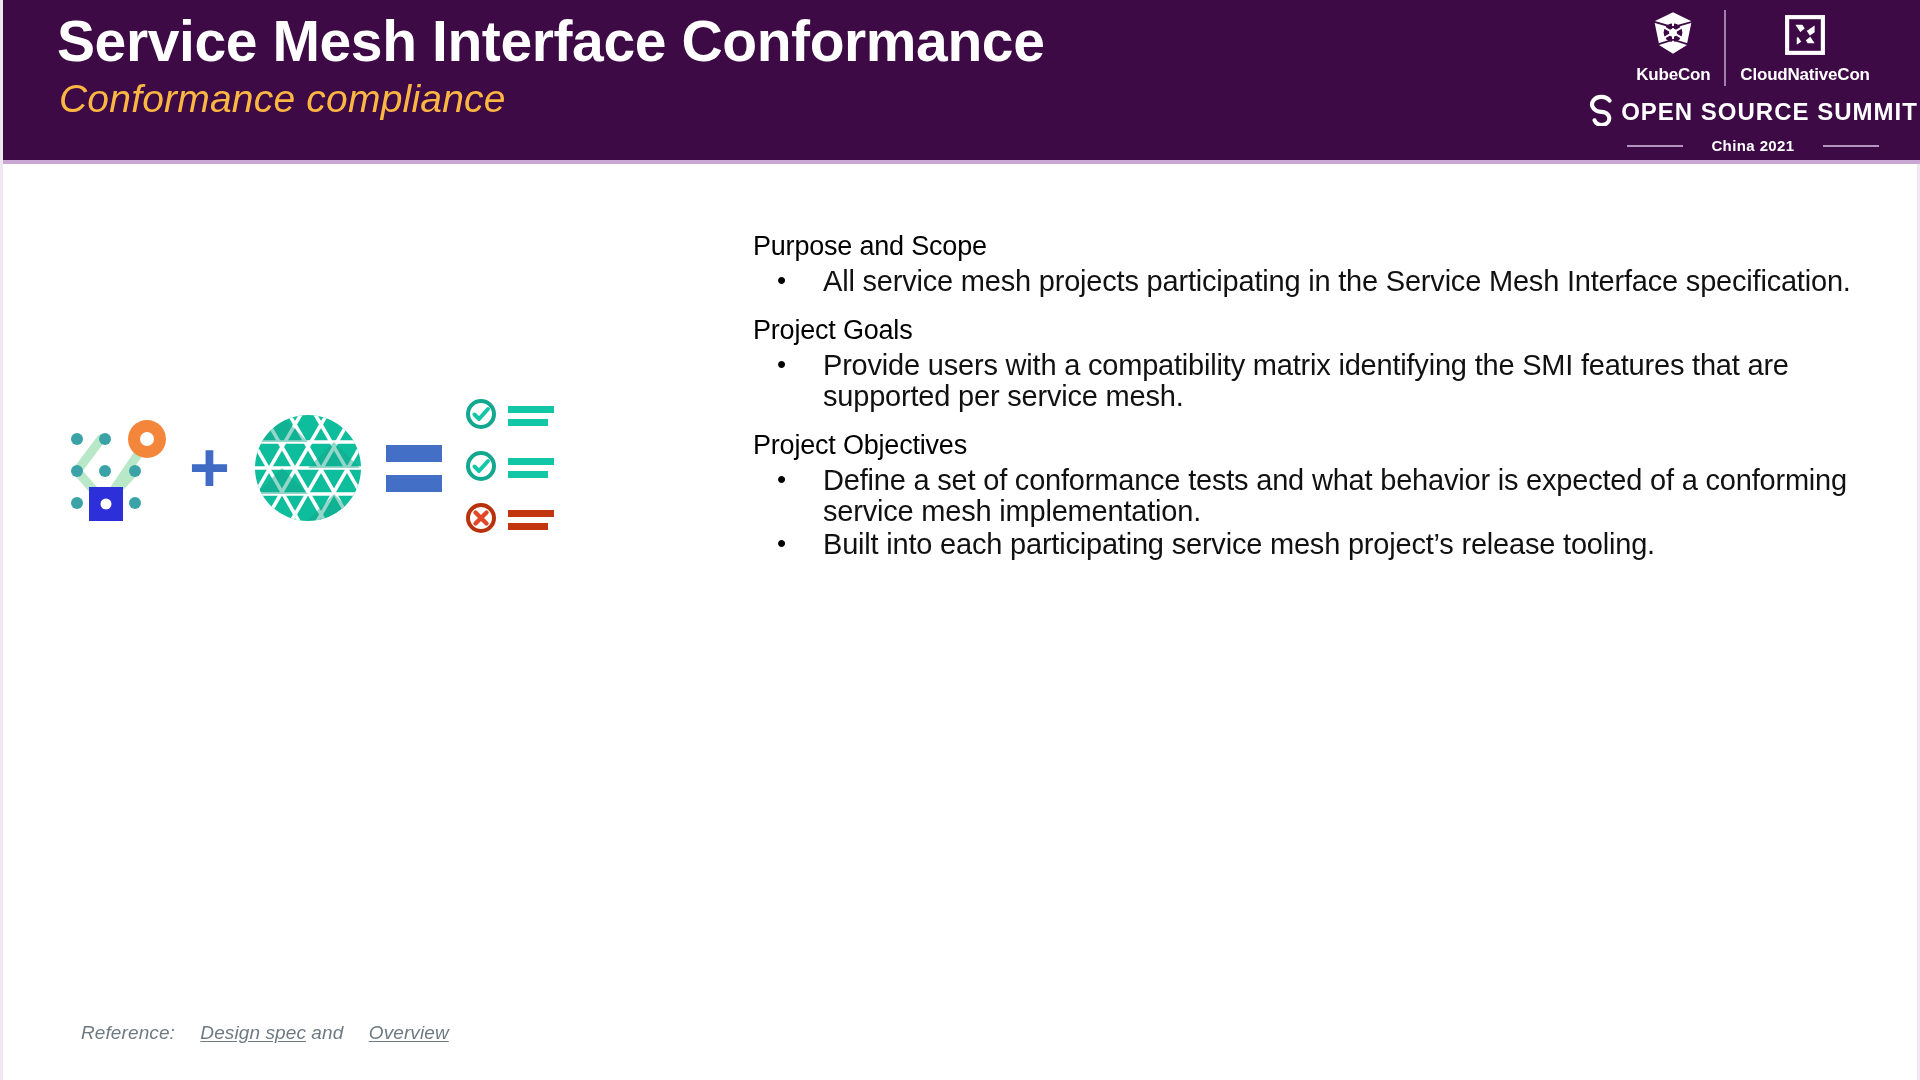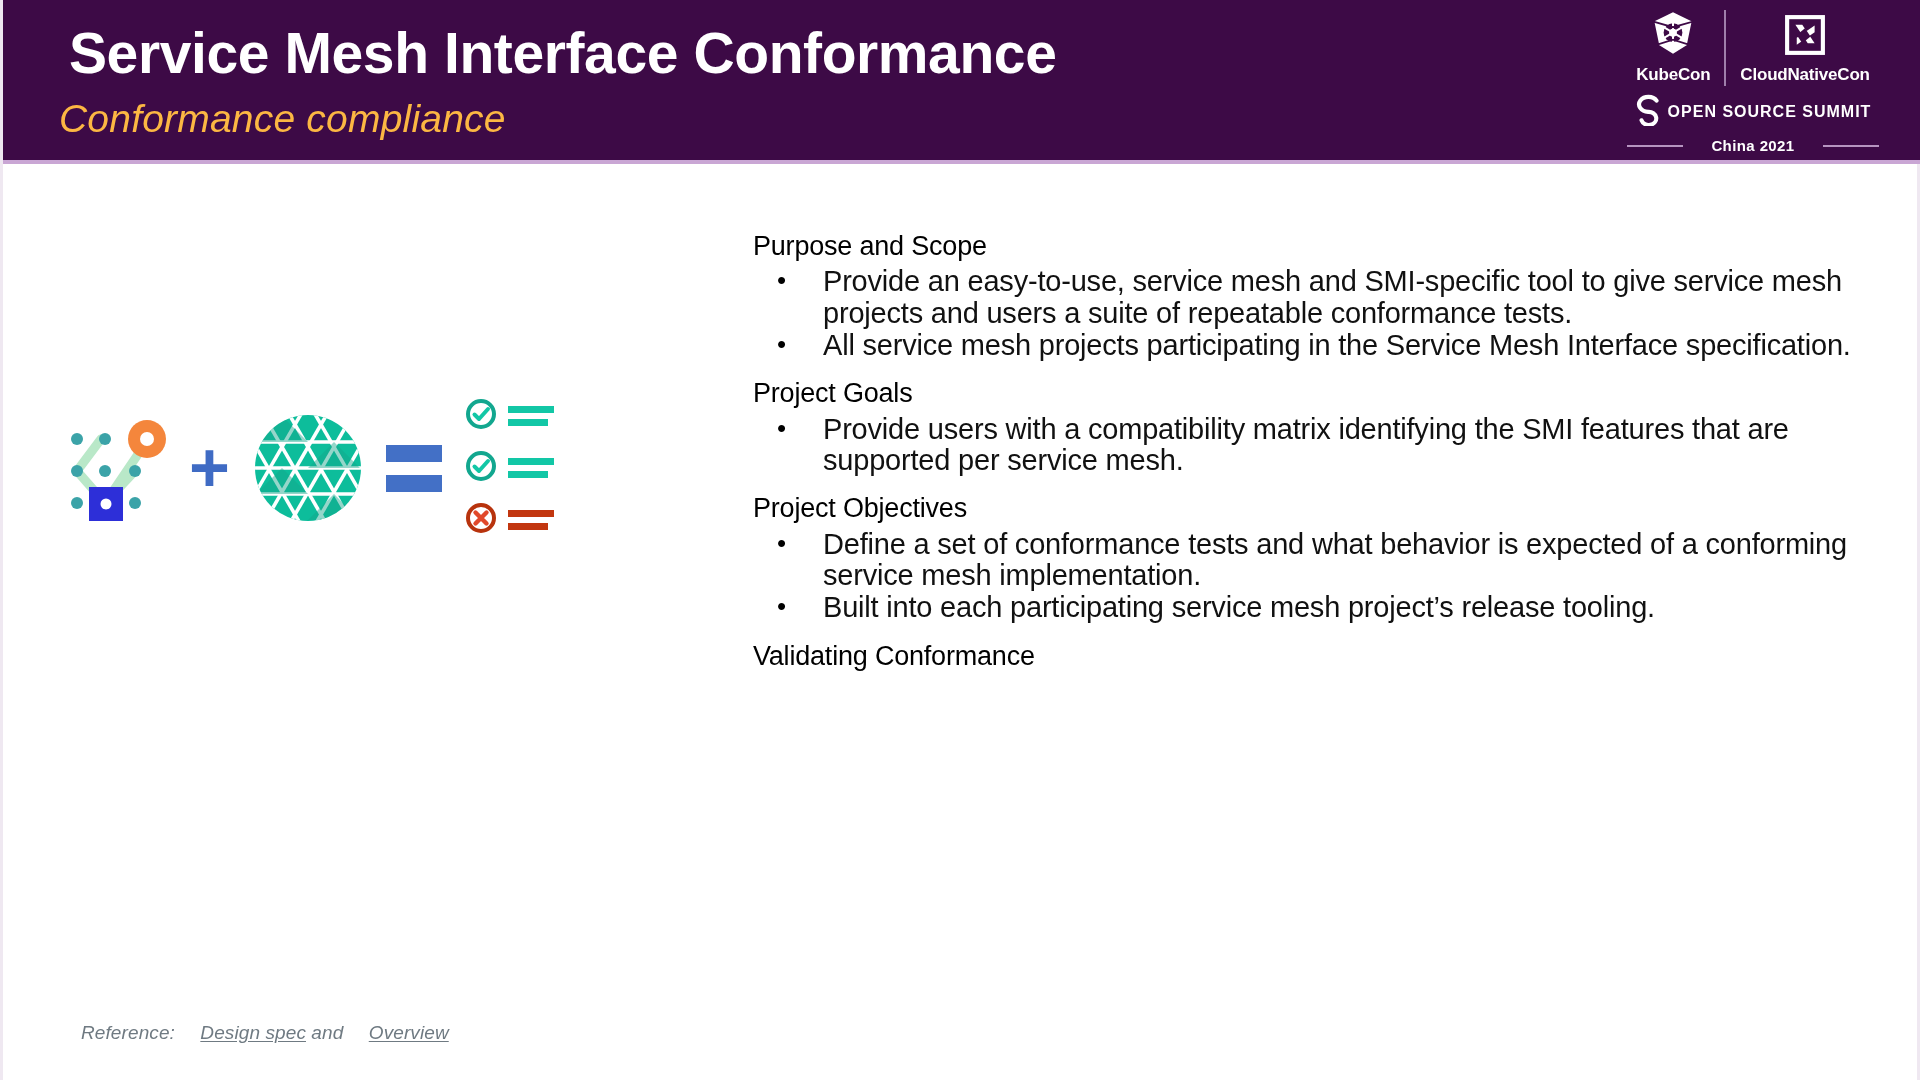--- a/index.html
+++ b/index.html
@@ -37,21 +37,21 @@
     border-bottom: 4px solid #c9a6d4;
     box-sizing: border-box;
   }
   .header-text {
     position: absolute;
     left: 54px;
     top: 10px;
     width: 1500px;
   }
   .slide-title {
-    margin: 12px;
+    margin: 0;
     color: #ffffff;
     font-size: 57px;
     font-weight: 700;
     letter-spacing: -0.4px;
     line-height: 1.12;
     white-space: nowrap;
   }
   .slide-subtitle {
     margin: 4px 0 0 2px;
     color: #fcb743;
@@ -106,21 +106,21 @@
     margin-top: 2px;
   }
   .logo-oss {
     display: flex;
     align-items: center;
     justify-content: center;
     margin-top: -2px;
     gap: 3px;
   }
   .oss-word {
-    font-size: 16px;
+    font-size: 24px;
     font-weight: 700;
     letter-spacing: 1.0px;
     white-space: nowrap;
   }
   .logo-year-row {
     display: flex;
     align-items: center;
     justify-content: center;
     gap: 28px;
     margin-top: 7px;
@@ -444,35 +444,33 @@
         </span>
       </span>
     </div>
 
   </div>
 
   <div class="content">
 
     <div class="sec-heading">Purpose and Scope</div>
     <ul class="bullets">
-      <li>Provide an easy-to-use, service mesh and SMI-specific tool to give service mesh projects and users a suite of repeatable conformance tests.</li>
       <li>All service mesh projects participating in the Service Mesh Interface specification.</li>
     </ul>
 
     <div class="sec-heading spaced">Project Goals</div>
     <ul class="bullets">
       <li>Provide users with a compatibility matrix identifying the SMI features that are supported per service mesh.</li>
     </ul>
 
     <div class="sec-heading spaced">Project Objectives</div>
     <ul class="bullets">
       <li>Define a set of conformance tests and what behavior is expected of a conforming service mesh implementation.</li>
       <li>Built into each participating service mesh project’s release tooling.</li>
     </ul>
 
-    <div class="sec-heading spaced">Validating Conformance</div>
   </div>
 
   <div class="footer">
     <span>Reference: </span><a href="#">Design spec</a><span> and </span><a href="#">Overview</a>
   </div>
 
 </div>
 
 </body></html>

